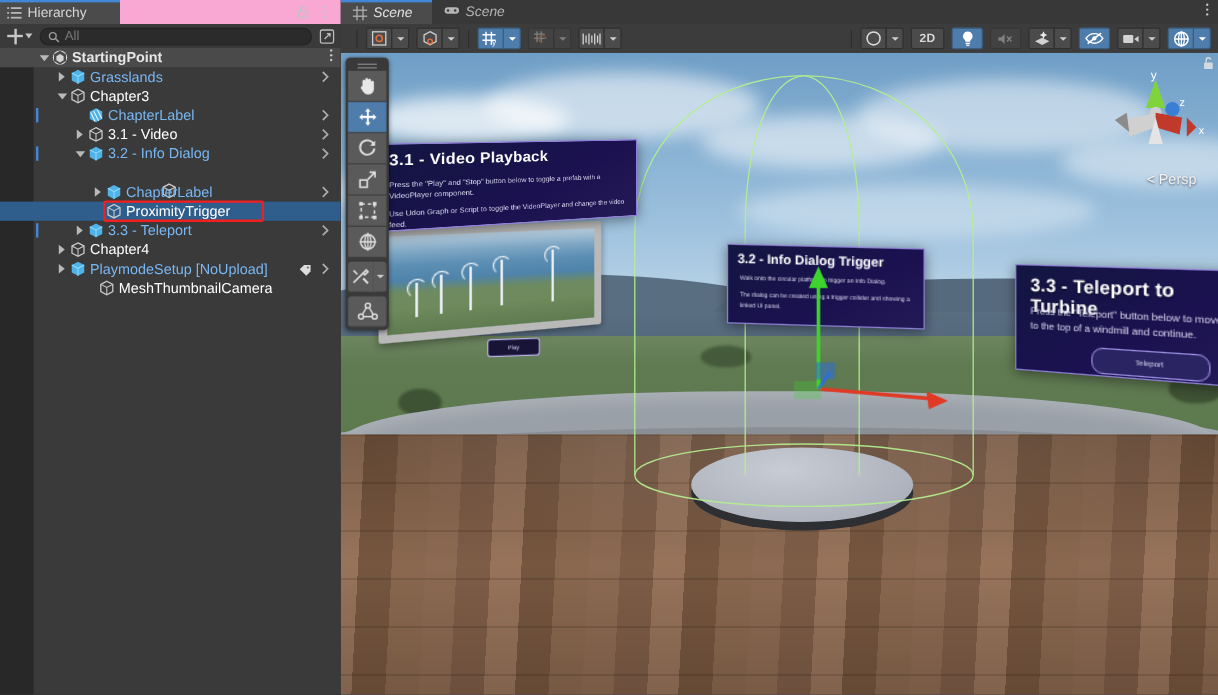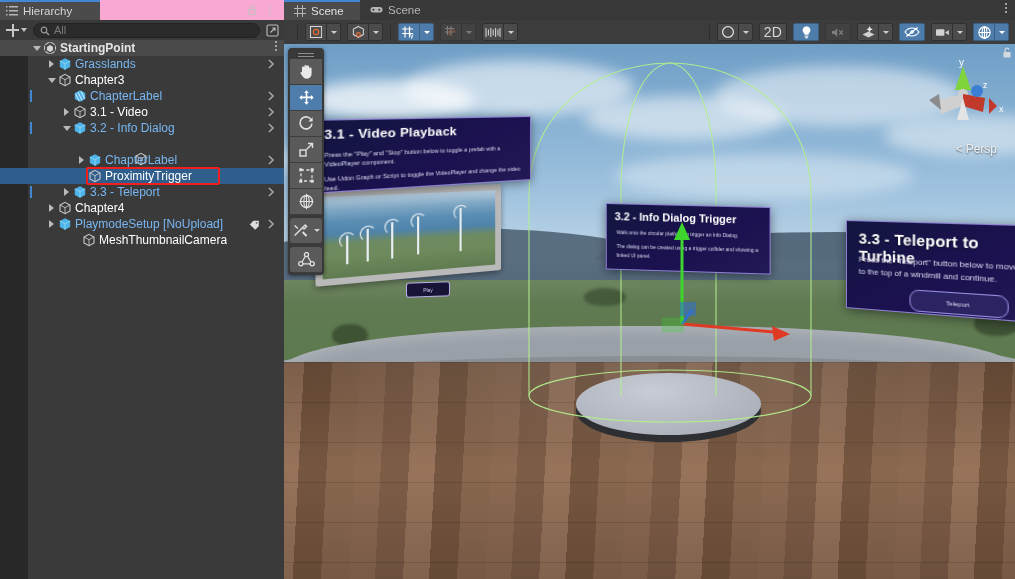--- a/index.html
+++ b/index.html
@@ -57,21 +57,21 @@
   .lbl.plain{color:#ffffff;}
   .lbl.hdrtxt{color:#e6e6e6;font-weight:bold;}
   .modbar{position:absolute;left:30px;top:2px;width:2px;height:12px;background:#4287d2;}
   .chev{position:absolute;right:8px;top:2px;width:10px;height:12px;}
   .tagic{position:absolute;right:24px;top:3px;width:11px;height:10px;}
   .rowkebab{position:absolute;right:7px;top:1px;}
   #sel-outline{position:absolute;border:2px solid #f21f1f;border-radius:2px;box-sizing:border-box;pointer-events:none;}
 
   
   #scene{position:absolute;left:284px;top:0;width:731px;height:579px;background:#3c3c3c;overflow:hidden;}
-  #scene-tabbar{position:absolute;left:0;top:0;width:731px;height:20px;background:#383838;}
+  #scene-tabbar{position:absolute;left:0;top:0;width:731px;height:20px;background:#383838;font-style:italic;}
   .stab{position:absolute;top:0;height:20px;display:flex;align-items:center;gap:5px;padding:0 10px;box-sizing:border-box;font-size:11.5px;}
   #stab-scene{left:0;width:76px;background:#4b4b4b;border-top:2px solid #4187d6;color:#e0e0e0;}
   #stab-game{left:76px;width:74px;background:#383838;color:#b4b4b4;}
   #scene-kebab{position:absolute;right:8px;top:3px;}
   .ic-grid{background:
     linear-gradient(#c9c9c9,#c9c9c9) 0 3px/12px 1.3px no-repeat,
     linear-gradient(#c9c9c9,#c9c9c9) 0 8px/12px 1.3px no-repeat,
     linear-gradient(#c9c9c9,#c9c9c9) 3px 0/1.3px 12px no-repeat,
     linear-gradient(#c9c9c9,#c9c9c9) 8px 0/1.3px 12px no-repeat;}
 
@@ -81,21 +81,21 @@
         display:flex;align-items:center;justify-content:center;border-radius:2px;cursor:pointer;}
   .tbtn.on{background:#4e7dab;border-color:#3a5f83;}
   .tbtn.dim{opacity:.45;}
   .tbtn.arw{min-width:15px;}
   .tgroup{display:flex;align-items:center;}
   .tgroup .tbtn{border-radius:0;margin-left:-1px;}
   .tgroup .tbtn:first-child{border-radius:2px 0 0 2px;margin-left:0;}
   .tgroup .tbtn:last-child{border-radius:0 2px 2px 0;}
   .tsep{width:1px;height:15px;background:#2e2e2e;margin:0 7px;}
   .dc{width:0;height:0;border-left:3px solid transparent;border-right:3px solid transparent;border-top:3.5px solid #cfcfcf;}
-  .t2d{font-size:14px;font-weight:normal;color:#d8d8d8;letter-spacing:.3px;}
+  .t2d{font-size:10px;font-weight:bold;color:#d8d8d8;letter-spacing:.3px;}
 
   #view{position:absolute;left:0;top:44px;width:731px;height:535px;overflow:hidden;}
 
   
   #sky{position:absolute;inset:0;background:
       linear-gradient(180deg,#6f9ec6 0%,#86b0d2 14%,#9cc0dd 26%,#b3cfe4 36%,#9fb9cc 43%,#7f97a8 47%);}
   .cloud{position:absolute;border-radius:50%;background:rgba(255,255,255,.72);filter:blur(7px);}
   #hills{position:absolute;left:0;top:200px;width:731px;height:42px;
          background:linear-gradient(180deg,#5c7084,#54697c);}
   #hills:before{content:"";position:absolute;left:-40px;top:-16px;width:420px;height:34px;

